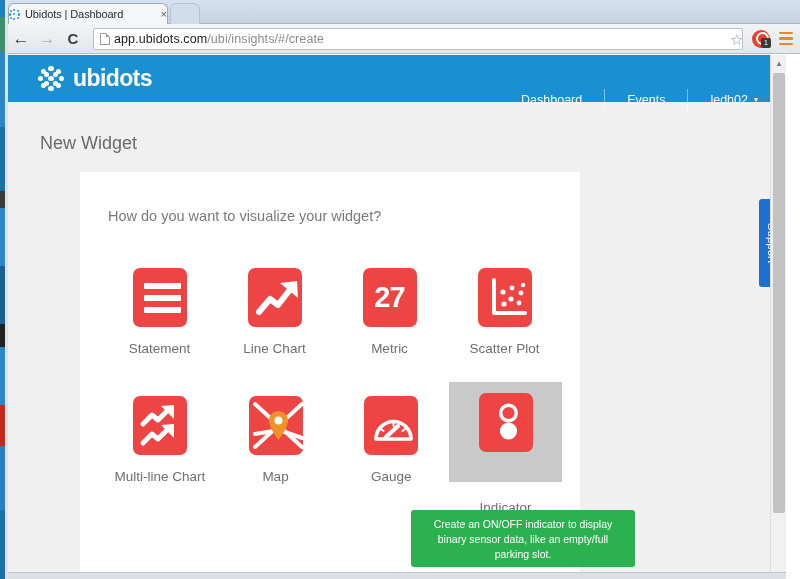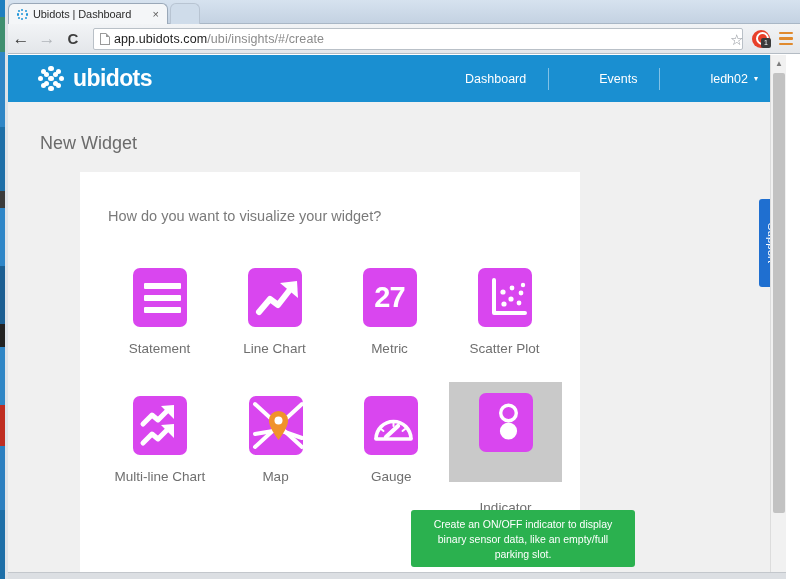--- a/index.html
+++ b/index.html
@@ -32,21 +32,21 @@
   .tabstrip {
     position:absolute; left:0; top:0; width:800px; height:24px;
     background: linear-gradient(180deg,#d6e2ef 0%, #c4d2e2 100%);
     border-bottom:1px solid #a9b7c6;
   }
   .tab {
     position:absolute; left:8px; top:3px; width:160px; height:21px;
     background:#f4f6f8;
     border:1px solid #9aa8b8; border-bottom:none;
     border-radius:6px 6px 0 0;
-    display:flex; align-items:center; padding:0 8px; gap:5px;
+    display:flex; align-items:center; padding:0 0; gap:5px;
   }
   .tab:after{
     content:""; position:absolute; left:160px; top:2px;
     border-left:11px solid #f4f6f8;
     border-top:19px solid transparent;
     border-bottom:0 solid transparent;
     display:none;
   }
   .tab-favicon {
     width:11px; height:11px; flex:none; position:relative;
@@ -123,21 +123,21 @@
   
   .ubi-nav {
     position:absolute; left:0; top:0; width:778px; height:47px;
     background:#1a8fd1;
     display:flex; align-items:center;
   }
   .logo-wrap { display:flex; align-items:center; gap:9px; margin-left:30px; }
   .logo-dots { position:relative; width:26px; height:26px; flex:none; }
   .logo-dots i{ position:absolute; width:5.2px;height:5.2px;border-radius:50%;background:#fff; }
   .logo-text { color:#fff; font-size:23px; font-weight:bold; letter-spacing:-0.6px; }
-  .nav-right { margin-left:auto; display:flex; align-items:center; height:64px;gap:28px; }
+  .nav-right { margin-left:auto; display:flex; align-items:flex-end; height:64px; }
   .nav-item {
     color:#fff; font-size:12.5px; padding:0 22px; height:22px;
     display:flex; align-items:center; cursor:pointer;
     border-right:1px solid rgba(255,255,255,.45);
   }
   .nav-item.last { border-right:none; padding-right:28px; }
   .caret { margin-left:6px; font-size:8px; }
 
   
   .page-title {
@@ -153,21 +153,21 @@
 
   .grid { position:absolute; left:22px; top:82px; width:460px; }
   .grid-row { display:flex; }
   .cell {
     width:128px; height:128px;
     display:flex; flex-direction:column; align-items:center;
     padding-top:14px; cursor:pointer; position:relative;
   }
   .cell.hovered { background:#c9c9c9; width:125px; height:100px; padding-top:11px;}
   .icon-box {
-    width:54px; height:59px; border-radius:7px; background:#d946ef;
+    width:54px; height:59px; border-radius:7px; background:#ef4444;
     position:relative; flex:none;
   }
   .cell-label {
     margin-top:14px; font-size:13.5px; color:#6f6f6f; white-space:nowrap;
   }
   .cell.hovered .cell-label{ position:absolute; top:104px; left:50%; transform:translateX(-50%); }
 
   
   .g-statement i{ position:absolute; left:11px; width:37px; height:5.5px; background:#fff; border-radius:1px;}
   .g-statement i:nth-child(1){ top:15px; }

